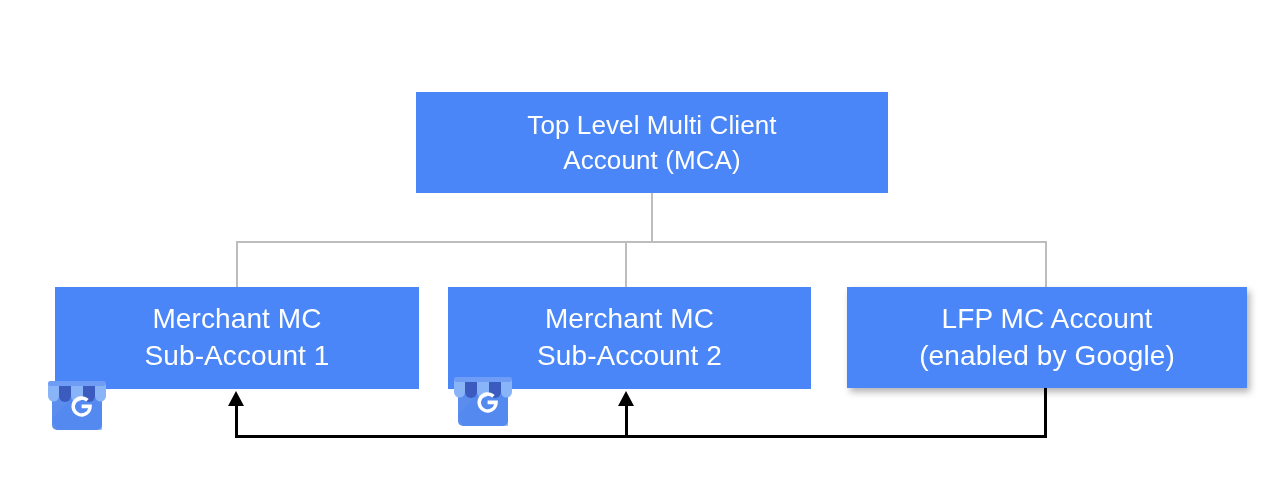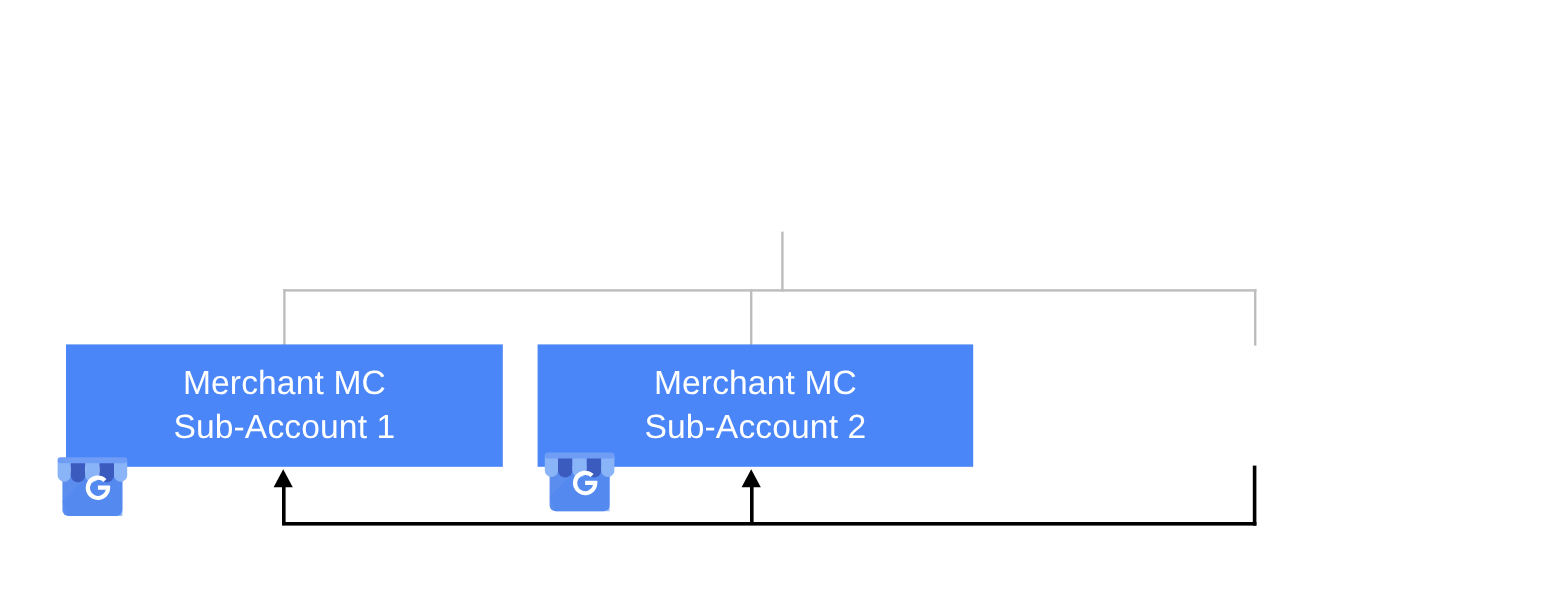--- a/index.html
+++ b/index.html
@@ -117,31 +117,39 @@
 <body>
 
 <div id="canvas">
 
   <div class="conn conn-v" id="conn-trunk"></div>
   <div class="conn conn-h" id="conn-bus"></div>
   <div class="conn conn-v" id="conn-drop-1"></div>
   <div class="conn conn-v" id="conn-drop-2"></div>
   <div class="conn conn-v" id="conn-drop-3"></div>
 
+  <div class="node" id="node-top">
+    <span class="label">Top Level Multi Client
+Account (MCA)</span>
+  </div>
 
   <div class="node" id="node-sub1">
     <span class="label">Merchant MC
 Sub-Account 1</span>
   </div>
 
   <div class="node" id="node-sub2">
     <span class="label">Merchant MC
 Sub-Account 2</span>
   </div>
 
+  <div class="node" id="node-lfp">
+    <span class="label">LFP MC Account
+(enabled by Google)</span>
+  </div>
 
   <div class="flow flow-v" id="flow-src-drop"></div>
   <div class="flow flow-h" id="flow-bus"></div>
   <div class="flow flow-v" id="flow-up-1"></div>
   <div class="flow flow-v" id="flow-up-2"></div>
   <div class="arrowhead" id="arrowhead-1"></div>
   <div class="arrowhead" id="arrowhead-2"></div>
 
   <div class="gbp-icon" id="gbp-icon-1">
     <svg viewBox="0 0 78 78" xmlns="http://www.w3.org/2000/svg">

